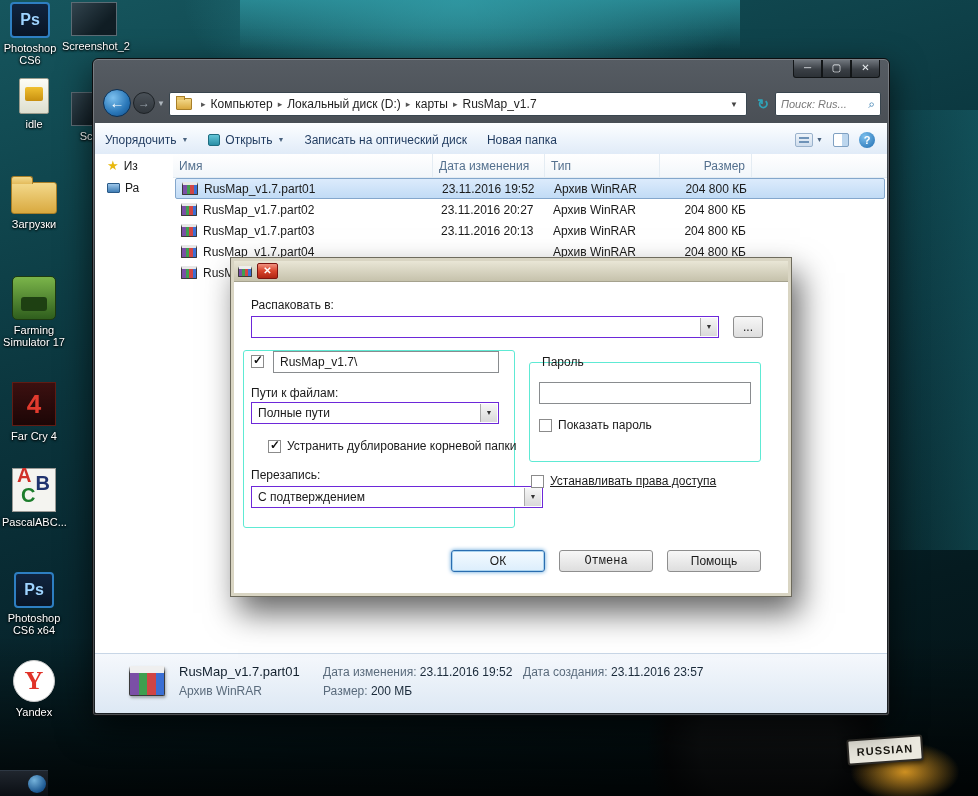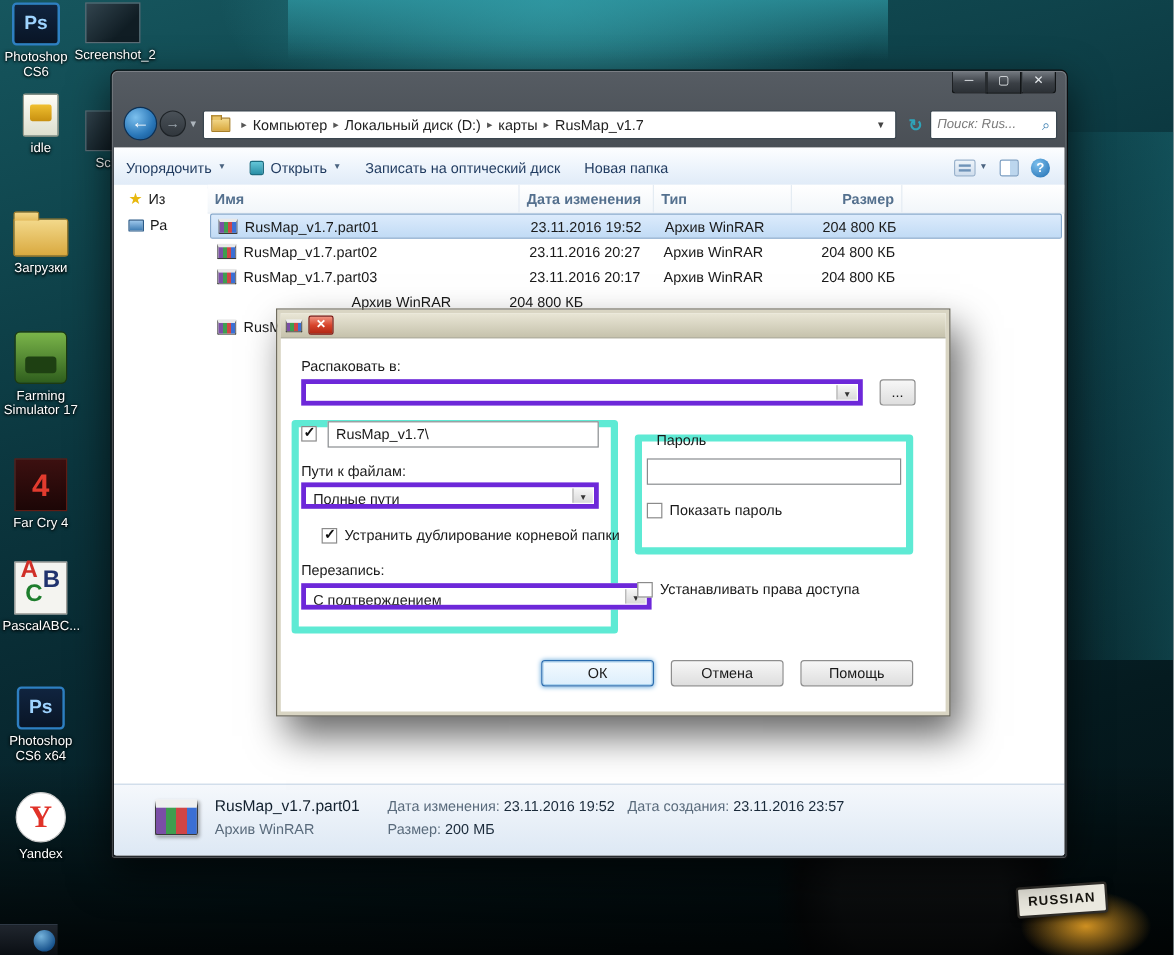--- a/index.html
+++ b/index.html
@@ -121,21 +121,21 @@
 
   .sidebar { position:absolute; left:0; top:31px; width:78px; bottom:60px; background:#fff; font-size:12px;
     color:#1a1a1a; }
   .side-item { display:flex; align-items:center; gap:5px; padding:4px 0 4px 12px; white-space:nowrap; }
   .star-ico { color:#e8b80e; font-size:13px; }
   .mon-ico { width:13px; height:10px; background:linear-gradient(#9cc6ea,#3f7db4); border:1px solid #2a5a88;
     border-radius:1px; }
 
   .list-area { position:absolute; left:78px; top:31px; right:0; bottom:60px; background:#fff; font-size:12px; }
   .col-hdr { display:flex; height:24px; color:#54708e;
-    background:linear-gradient(#fff,#f2f6fa); border-bottom:1px solid #e4ecf3;font-weight:bold; }
+    background:linear-gradient(#fff,#f2f6fa); border-bottom:1px solid #e4ecf3; }
   .col-hdr span { padding:0 6px; border-right:1px solid #e4ecf3; height:100%; line-height:24px; }
   .c-name { width:260px; } .c-date { width:112px; } .c-type { width:115px; }
   .c-size { width:92px; text-align:right; }
   .file-row { display:flex; height:21px; align-items:center; color:#1a1a1a; margin:0 2px; }
   .file-row.sel { background:linear-gradient(#dcebfc,#c1dbf5); border:1px solid #84a7cc; border-radius:2px; }
   .file-row .c-name { display:flex; align-items:center; gap:6px; padding-left:6px; }
   .file-row .c-date,.file-row .c-type { padding-left:6px; }
   .file-row .c-size { padding-right:8px; }
   .rarico { width:16px; height:13px; border:1px solid #3a3a3a; border-top:3px solid #e8e8e8; border-radius:1px;
     background:linear-gradient(90deg,#7b4fa6 0 25%,#3f9e4f 25% 50%,#d04545 50% 75%,#3b6fd4 75% 100%);
@@ -161,37 +161,37 @@
   .dlg-title { position:absolute; left:3px; top:3px; right:3px; height:21px;
     background:linear-gradient(#e9e6d6,#c6c2ac); border-bottom:1px solid #a5a28e; display:flex;
     align-items:center; padding:0 4px; gap:5px; }
   .dlg-title-text { flex:1; font-size:11px; color:#1d1c14; white-space:nowrap; overflow:hidden; }
   .rarico-sm { width:14px; height:11px; border:1px solid #3a3a3a; border-top:3px solid #eee; border-radius:1px;
     background:linear-gradient(90deg,#7b4fa6 0 25%,#3f9e4f 25% 50%,#d04545 50% 75%,#3b6fd4 75% 100%); }
   .dlg-close { width:21px; height:16px; border-radius:2px; border:1px solid #7c1410;
     background:linear-gradient(#f0927f,#d8442c 50%,#b02614); color:#fff; font-size:10px; line-height:14px;
     text-align:center; font-weight:bold; }
   .dlg-label { position:absolute; white-space:nowrap; }
-  .combo { position:absolute; height:22px; background:#fff; border:4px solid #6d28d9; line-height:20px;
+  .combo { position:absolute; height:22px; background:#fff; border:1px solid #6d28d9; line-height:20px;
     padding:0 22px 0 6px; white-space:nowrap; overflow:hidden; }
   .combo .arr { position:absolute; right:1px; top:1px; bottom:1px; width:17px;
     background:linear-gradient(#f6f6f6,#d9d9d9); border-left:1px solid #aaa; text-align:center;
     font-size:7px; line-height:18px; color:#333; }
   .txtfield { position:absolute; height:22px; background:#fff; border:1px solid #898c8f; line-height:20px;
     padding:0 6px; white-space:nowrap; }
   .btn3d { position:absolute; height:22px; background:linear-gradient(#f7f7f7,#dedede);
     border:1px solid #8e8e8e; border-radius:3px; text-align:center; line-height:20px; }
   .btn3d.focus { border:1px solid #2a6db0; box-shadow:0 0 0 1px #a9d2ee inset, 0 0 4px #5ba1d8;
     background:linear-gradient(#f4fafe,#dceefc); }
   .cb { display:inline-block; width:13px; height:13px; background:#fff; border:1px solid #8b8b8b;
     position:relative; vertical-align:-2px; margin-right:6px; flex:0 0 auto; }
   .cb.checked::after { content:"✓"; position:absolute; left:1px; top:-3px; font-size:12px; color:#111;
     font-weight:bold; }
   .cb-row { position:absolute; display:flex; align-items:center; white-space:nowrap; }
-  .groupbox { position:absolute; border:6px solid #5eead4; border-radius:3px; }
+  .groupbox { position:absolute; border:1px solid #5eead4; border-radius:3px; }
   .gb-legend { position:absolute; top:-8px; left:8px; background:#ecege0; padding:0 4px; }
 </style>
 </head>
 <body>
 
 <div class="desktop">
 
   <div class="bg-base"></div>
   <div class="bg-glow-top"></div>
   <div class="bg-streak"></div>
@@ -344,25 +344,29 @@
             </span>
           <span class="c-date">23.11.2016 20:27</span>
           <span class="c-type">Архив WinRAR</span>
           <span class="c-size">204 800 КБ</span>
         </div>
         <div class="file-row">
           <span class="c-name">
               <span class="rarico"></span>
             <span>RusMap_v1.7.part03</span>
             </span>
-          <span class="c-date">23.11.2016 20:17</span>
+          <span class="c-date">23.11.2016 20:13</span>
           <span class="c-type">Архив WinRAR</span>
           <span class="c-size">204 800 КБ</span>
         </div>
         <div class="file-row">
+          <span class="c-name">
+              <span class="rarico"></span>
+            <span>RusMap_v1.7.part04</span>
+            </span>
           <span class="c-date"></span>
           <span class="c-type">Архив WinRAR</span>
           <span class="c-size">204 800 КБ</span>
         </div>
         <div class="file-row">
           <span class="c-name">
               <span class="rarico"></span>
             <span>RusMap_v1.7.part05</span>
             </span>
           <span class="c-date"></span>
@@ -431,23 +435,23 @@
 
     <div class="groupbox" style="left:298px;top:104px;width:232px;height:100px;">
       <span class="gb-legend">Пароль</span>
     </div>
     <div class="txtfield" style="left:308px;top:124px;width:212px;"></div>
     <div class="cb-row" style="left:308px;top:160px;justify-content:space-between;">
       <span class="cb"></span>
       <span>Показать пароль</span>
     </div>
 
-    <div class="cb-row" style="left:300px;top:226px;">
+    <div class="cb-row" style="left:300px;top:216px;text-decoration:underline;">
       <span class="cb"></span>
       <span>Устанавливать права доступа</span>
     </div>
 
     <div class="btn3d focus" style="left:220px;top:292px;width:94px;">ОК</div>
-    <div class="btn3d" style="left:328px;top:292px;width:94px;">Отмена</div>
+    <div class="btn3d" style="left:328px;top:292px;width:94px;font-family:Liberation Mono, monospace;">Отмена</div>
     <div class="btn3d" style="left:436px;top:292px;width:94px;">Помощь</div>
   </div>
 
 </div>
 
 </body></html>

